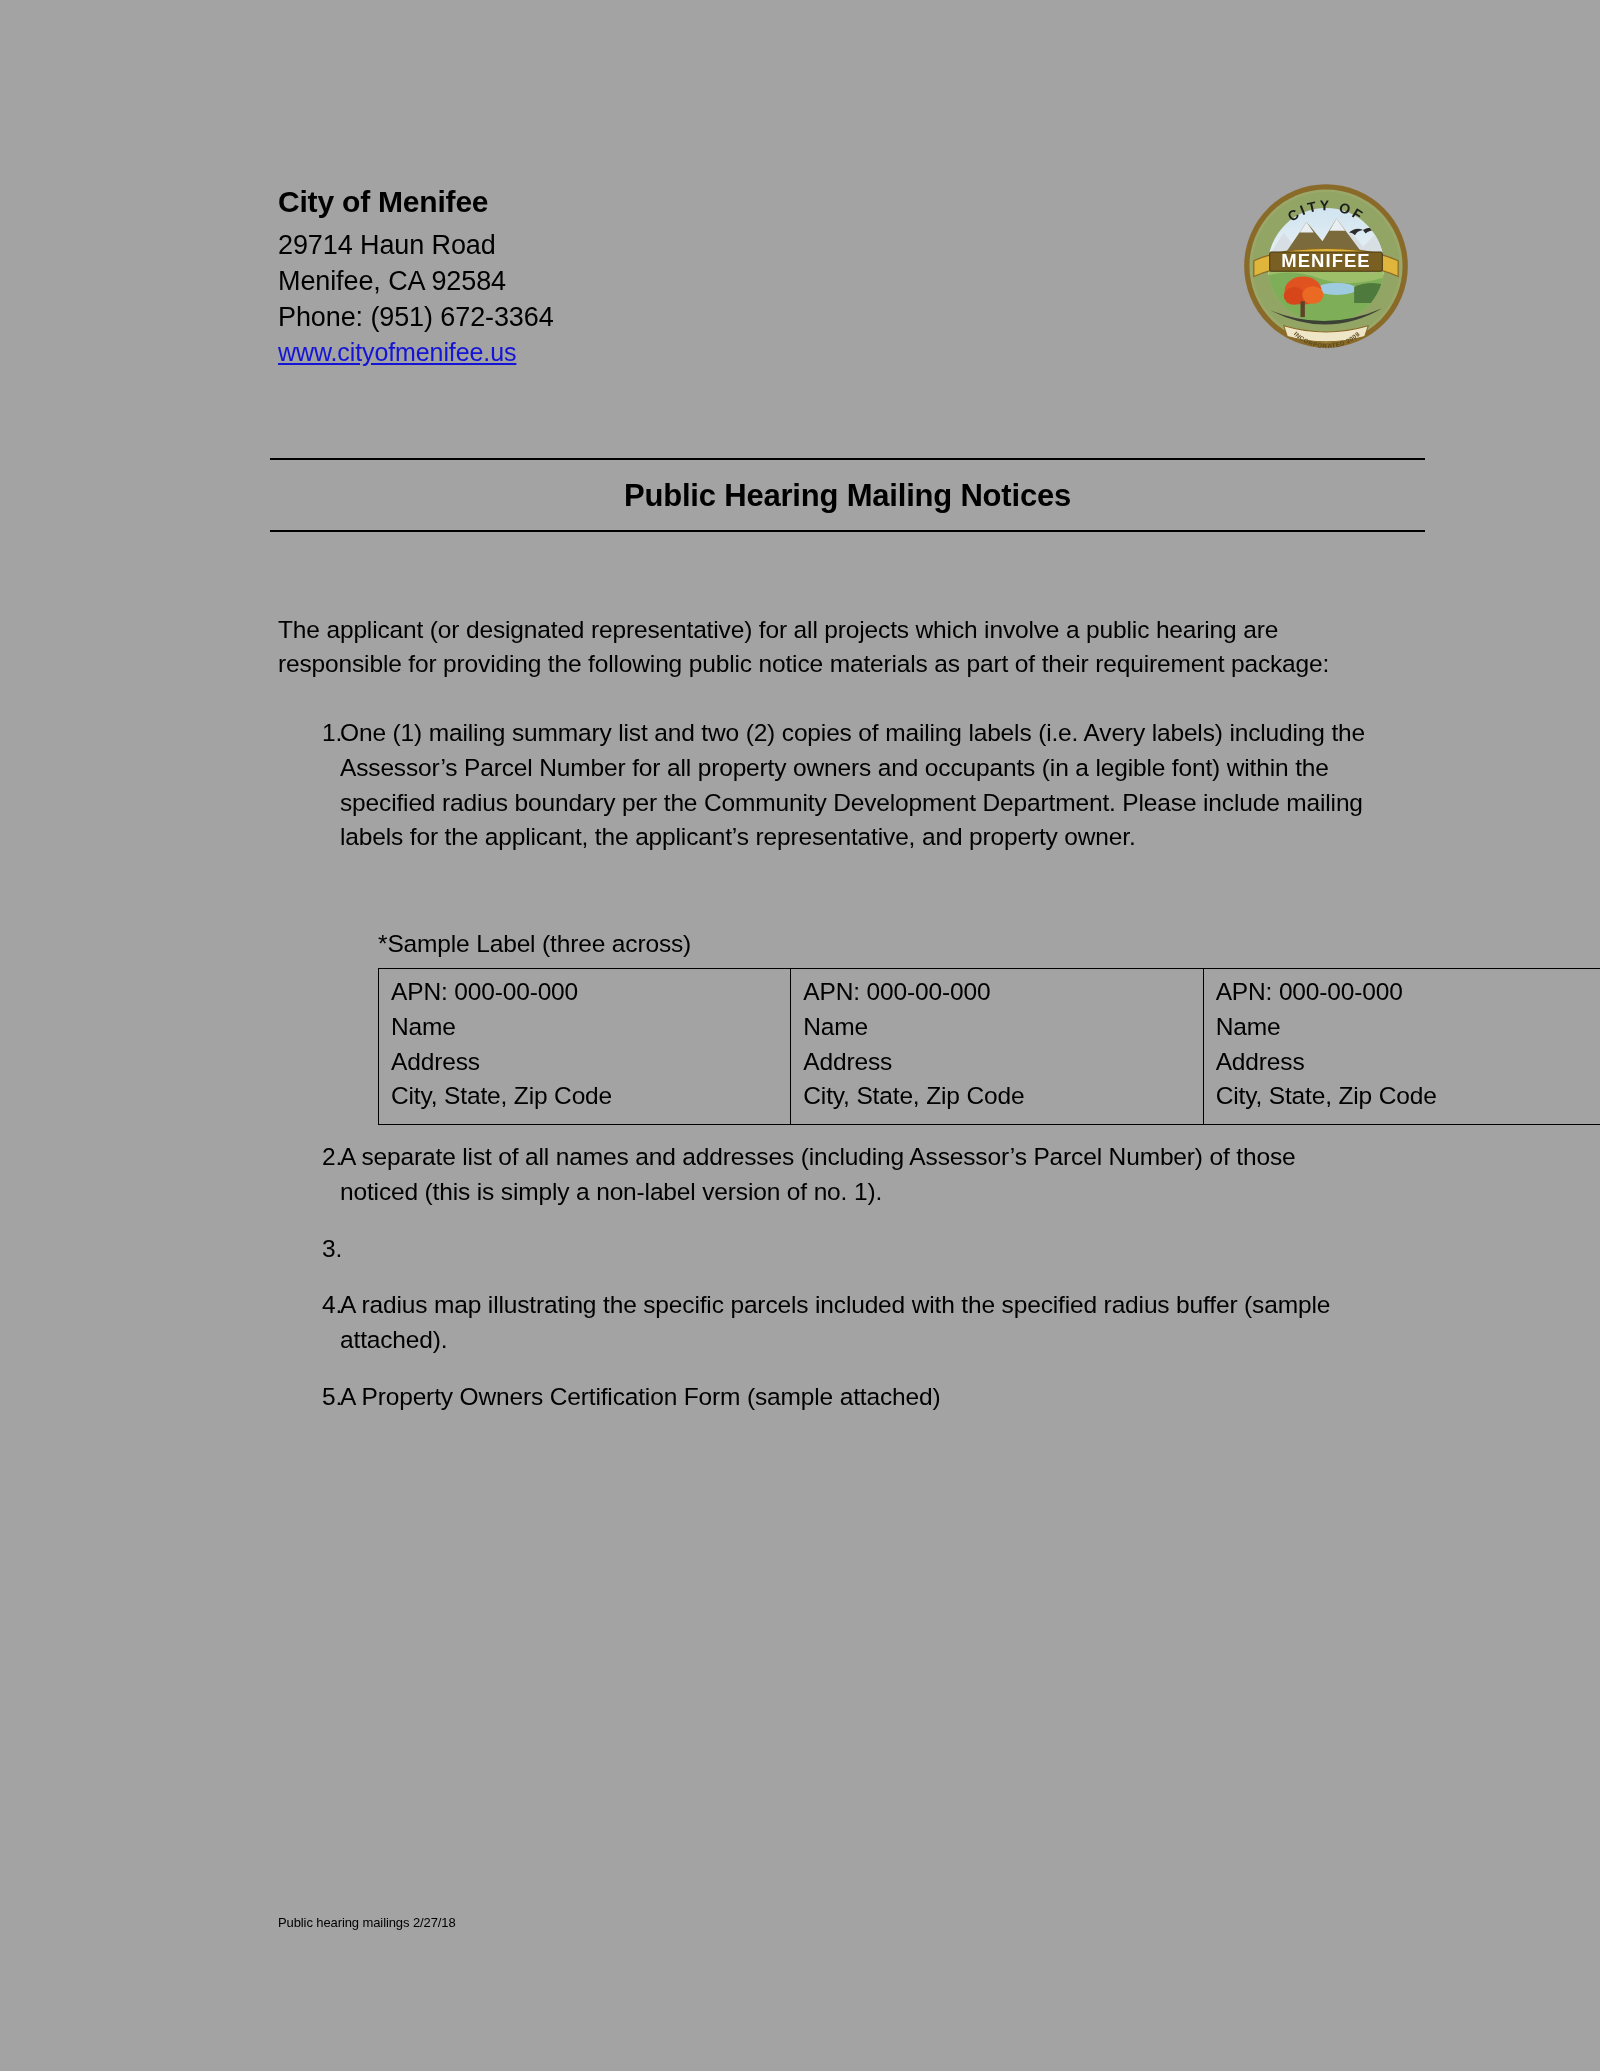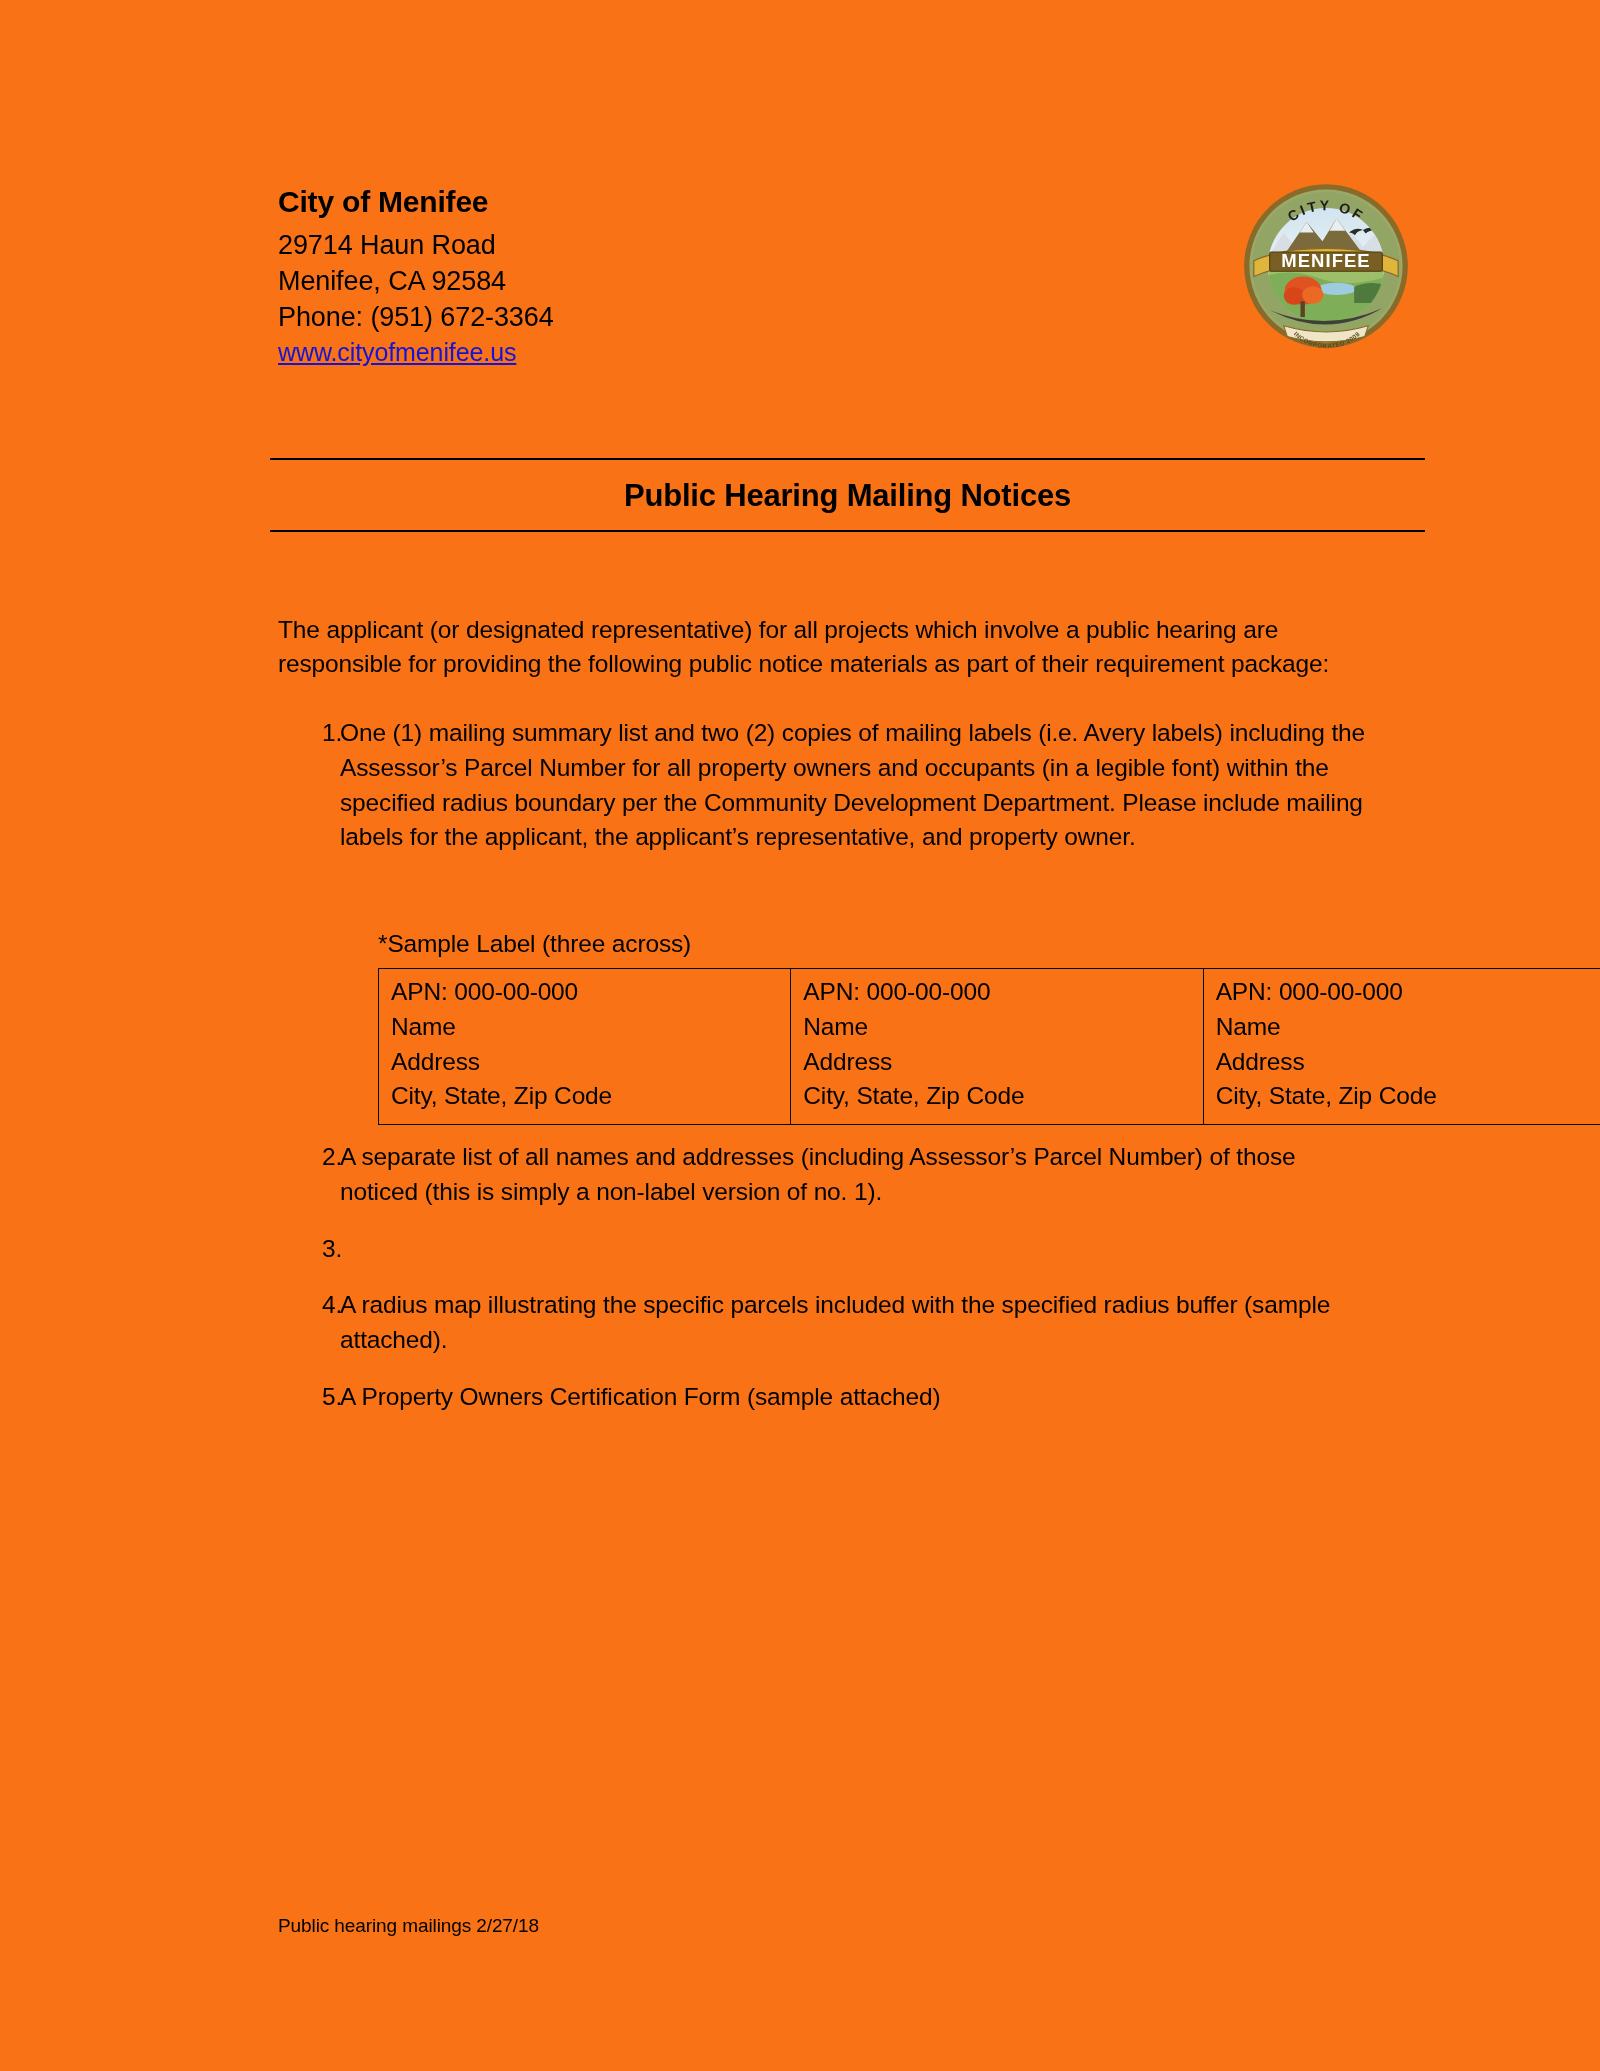--- a/index.html
+++ b/index.html
@@ -12,21 +12,21 @@
     height: 2071px;
     position: relative;
     font-family: "Liberation Sans", sans-serif;
     color: #000000;
     overflow: hidden;
   }
 
   .page {
     position: absolute;
     inset: 0;
-    background: #f97316;
+    background: #a3a3a3;
   }
 
   
   .letterhead {
     position: absolute;
     left: 278px;
     top: 182px;
     width: 1150px;
   }
   .lh-inner {
@@ -155,21 +155,21 @@
     left: 278px;
     top: 1140px;
     width: 1150px;
   }
 
   
   .footer {
     position: absolute;
     left: 278px;
     top: 1915px;
-    font-size: 19px;
+    font-size: 13px;
     letter-spacing: -0.1px;
   }
 </style>
 </head>
 <body>
 
 <div class="page">
 
   <div class="letterhead">
     <div class="lh-inner">

